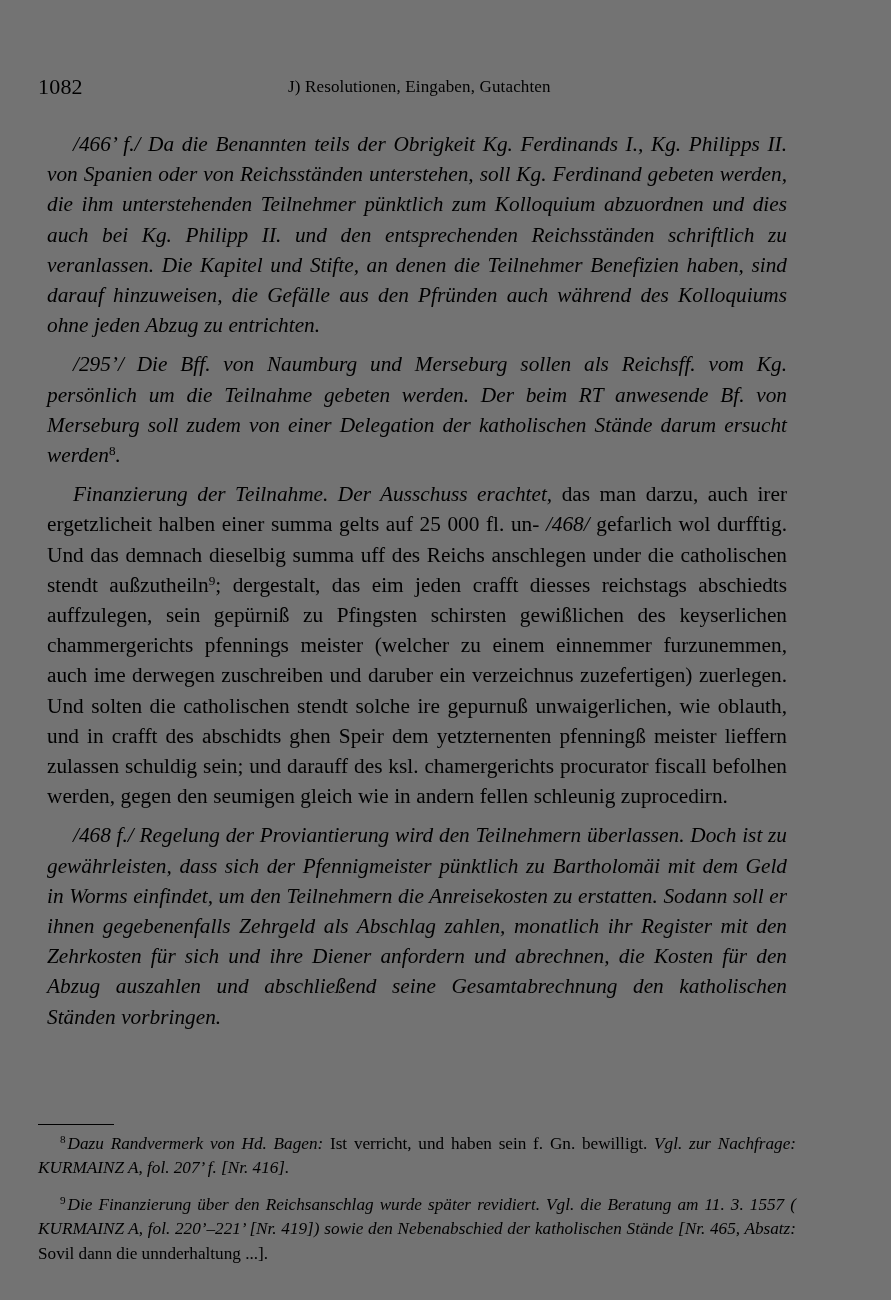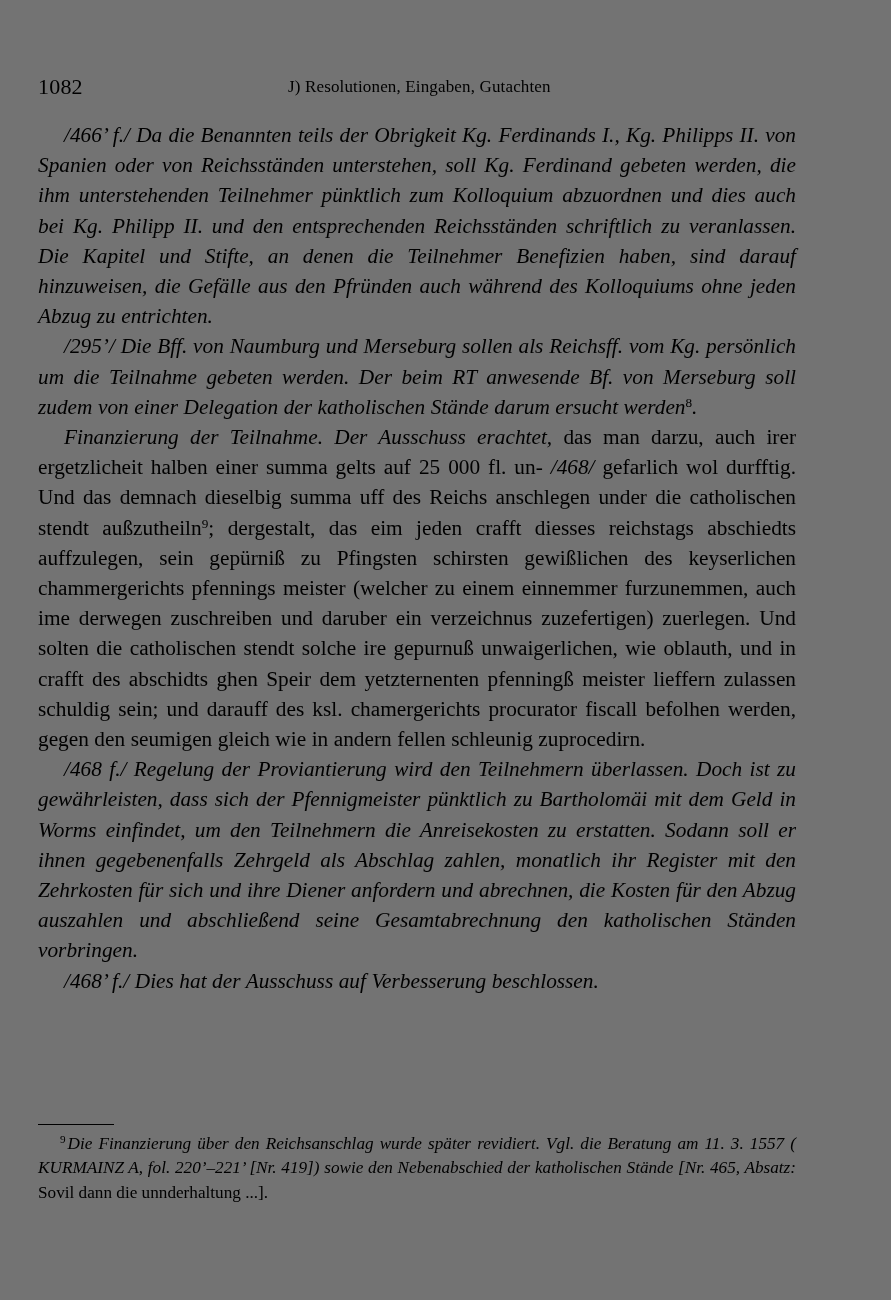--- a/index.html
+++ b/index.html
@@ -50,21 +50,21 @@
   }
 
   
   .body-block {
     position: absolute;
     top: 120px;
     left: 38px;
     width: 758px;
   }
   p.para {
-    margin: 0;
+    margin: 9px;
     text-align: justify;
     text-align-last: left;
     font-size: 21.3px;
     line-height: 30.2px;
     text-indent: 26px;
     hyphens: none;
     word-spacing: 0.2px;
   }
   p.italic-para {
     font-style: italic;
@@ -127,23 +127,23 @@
   <div class="running-head">
     <span class="folio">1082</span>
     <span class="head-title">J) Resolutionen, Eingaben, Gutachten</span>
   </div>
 
   <div class="body-block">
       <p class="para italic-para"><span class="it">/466’ f./ Da die Benannten teils der Obrigkeit Kg. Ferdinands I., Kg. Philipps II. von Spanien oder von Reichsständen unterstehen, soll Kg. Ferdinand gebeten werden, die ihm unterstehenden Teilnehmer pünktlich zum Kolloquium abzuordnen und dies auch bei Kg. Philipp II. und den entsprechenden Reichsständen schriftlich zu veranlassen. Die Kapitel und Stifte, an denen die Teilnehmer Benefizien haben, sind darauf hinzuweisen, die Gefälle aus den Pfründen auch während des Kolloquiums ohne jeden Abzug zu entrichten.</span></p>
       <p class="para italic-para"><span class="it">/295’/ Die Bff. von Naumburg und Merseburg sollen als Reichsff. vom Kg. persönlich um die Teilnahme gebeten werden. Der beim RT anwesende Bf. von Merseburg soll zudem von einer Delegation der katholischen Stände darum ersucht werden</span><sup>8</sup><span class="it">.</span></p>
       <p class="para roman-para"><span class="it">Finanzierung der Teilnahme. Der Ausschuss erachtet,</span><span class="rm"> das man darzu, auch irer ergetzlicheit halben einer summa gelts auf 25 000 fl. un- </span><span class="it">/468/</span><span class="rm"> gefarlich wol durfftig. Und das demnach dieselbig summa uff des Reichs anschlegen under die catholischen stendt außzutheiln</span><sup>9</sup><span class="rm">; dergestalt, das eim jeden crafft diesses reichstags abschiedts auffzulegen, sein gepürniß zu Pfingsten schirsten gewißlichen des keyserlichen chammergerichts pfennings meister (welcher zu einem einnemmer furzunemmen, auch ime derwegen zuschreiben und daruber ein verzeichnus zuzefertigen) zuerlegen. Und solten die catholischen stendt solche ire gepurnuß unwaigerlichen, wie oblauth, und in crafft des abschidts ghen Speir dem yetzternenten pfenningß meister lieffern zulassen schuldig sein; und darauff des ksl. chamergerichts procurator fiscall befolhen werden, gegen den seumigen gleich wie in andern fellen schleunig zuprocedirn.</span></p>
       <p class="para italic-para"><span class="it">/468 f./ Regelung der Proviantierung wird den Teilnehmern überlassen. Doch ist zu gewährleisten, dass sich der Pfennigmeister pünktlich zu Bartholomäi mit dem Geld in Worms einfindet, um den Teilnehmern die Anreisekosten zu erstatten. Sodann soll er ihnen gegebenenfalls Zehrgeld als Abschlag zahlen, monatlich ihr Register mit den Zehrkosten für sich und ihre Diener anfordern und abrechnen, die Kosten für den Abzug auszahlen und abschließend seine Gesamtabrechnung den katholischen Ständen vorbringen.</span></p>
-      <p class="para italic-para"><span class="it">/468’ f./ Dies hat der Ausschuss auf Verbesserung beschlossen.</span></p>
     </div>
 
   <div class="footnotes">
     <div class="fn-rule"></div>
     <div>
+        <p class="footnote"><sup>8</sup><span class="it">Dazu Randvermerk von Hd. Bagen:</span><span class="rm"> Ist verricht, und haben sein f. Gn. bewilligt. </span><span class="it">Vgl. zur Nachfrage: KURMAINZ A, fol. 207’ f. [Nr. 416].</span></p>
         <p class="footnote"><sup>9</sup><span class="it">Die Finanzierung über den Reichsanschlag wurde später revidiert. Vgl. die Beratung am 11. 3. 1557 ( KURMAINZ A, fol. 220’–221’ [Nr. 419]) sowie den Nebenabschied der katholischen Stände [Nr. 465, Absatz:</span><span class="rm"> Sovil dann die unnderhaltung ...].</span></p>
       </div>
   </div>
 
 </div>
 
 </body></html>

